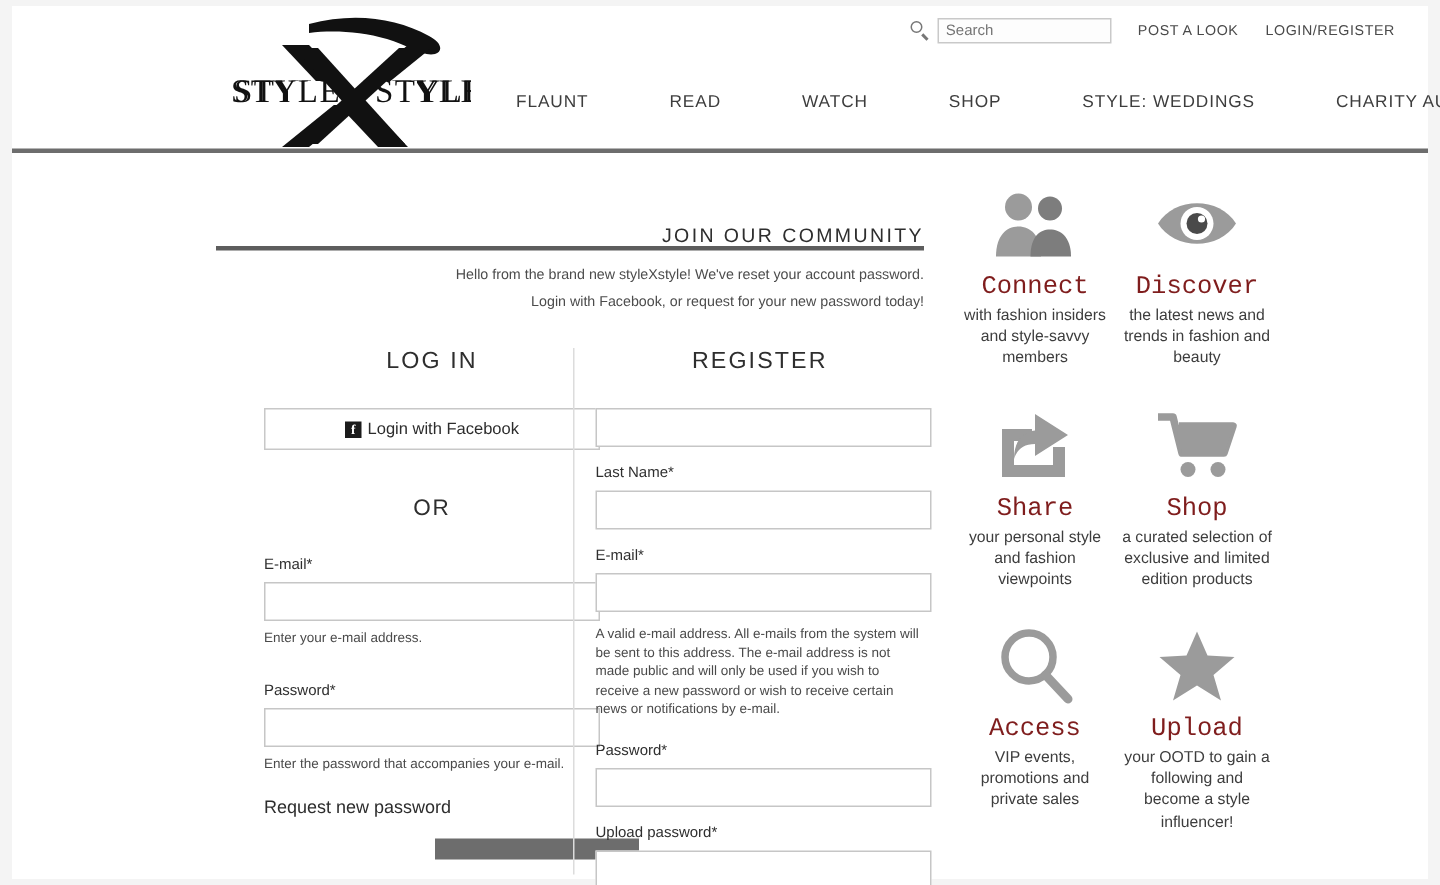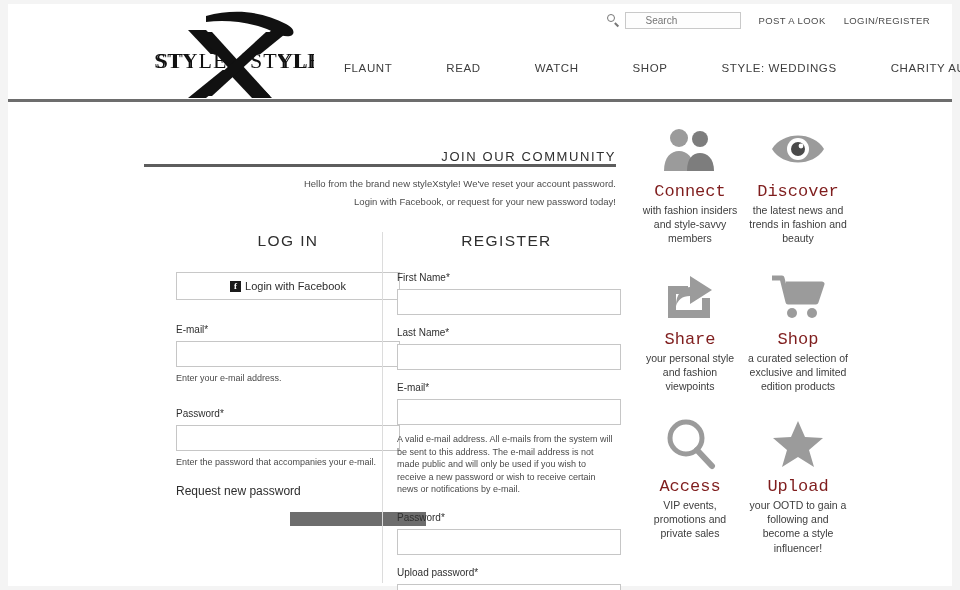--- a/index.html
+++ b/index.html
@@ -79,21 +79,21 @@
     transform-origin: left center;
   }
   .search-input {
     width: 116px;
     height: 17px;
     border: 1px solid #c9c9c9;
     background: #fdfdfd;
     font-family: "Liberation Sans", sans-serif;
     font-size: 10px;
     color: #888;
-    padding: 0 20px;
+    padding: 0 5px;
     box-sizing: border-box;
   }
   .util-link {
     font-size: 9.5px;
     color: #4a4a4a;
     letter-spacing: 0.4px;
     text-decoration: none;
     white-space: nowrap;
   }
 
@@ -365,20 +365,21 @@
         <div class="intro-line intro-2">Login with Facebook, or request for your new password today!</div>
 
         <div class="col-login">
           <h2 class="col-heading">LOG IN</h2>
 
           <button class="fb-button">
             <span class="fb-glyph">f</span>
             <span>Login with Facebook</span>
           </button>
 
+          <h3 class="or-text">OR</h3>
 
           <div class="login-field">
             <div class="field-label">E-mail*</div>
             <input class="text-input" type="text" value="" style="">
             <div class="help-text">Enter your e-mail address.</div>
           </div>
 
           <div class="login-field">
             <div class="field-label">Password*</div>
             <input class="text-input" type="password" value="" style="">
@@ -388,21 +389,20 @@
           <a class="req-link" href="#">Request new password</a>
 
           <div class="submit-stub"></div>
         </div>
 
         <div class="col-register">
           <div class="col-register-inner">
             <h2 class="col-heading">REGISTER</h2>
 
             <div class="reg-field">
-              <div class="field-label">First Name*</div>
               <input class="text-input wide" type="text" value="" style="">
             </div>
 
             <div class="reg-field">
               <div class="field-label">Last Name*</div>
               <input class="text-input wide" type="text" value="" style="">
             </div>
 
             <div class="reg-field">
               <div class="field-label">E-mail*</div>

